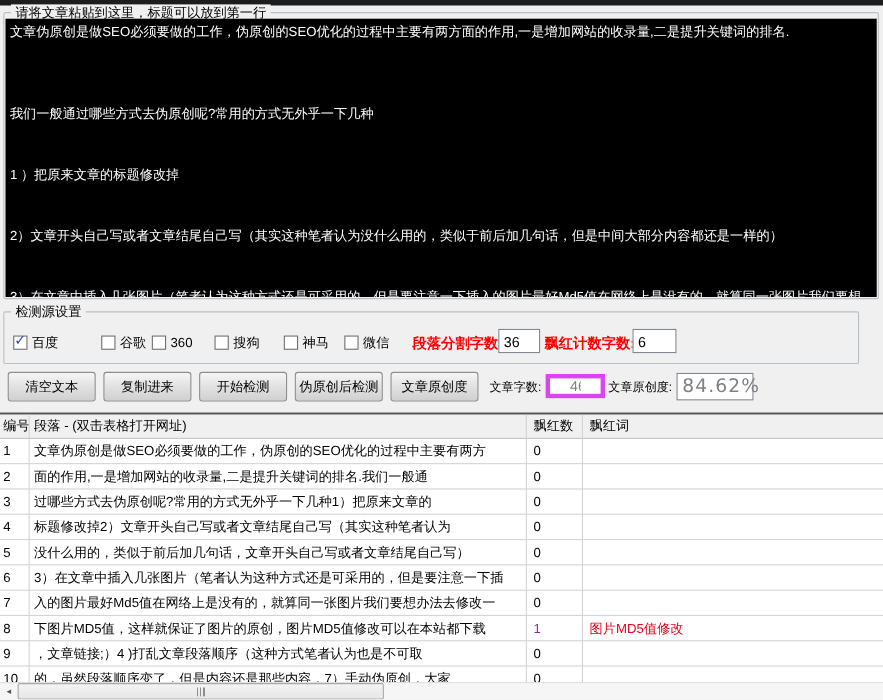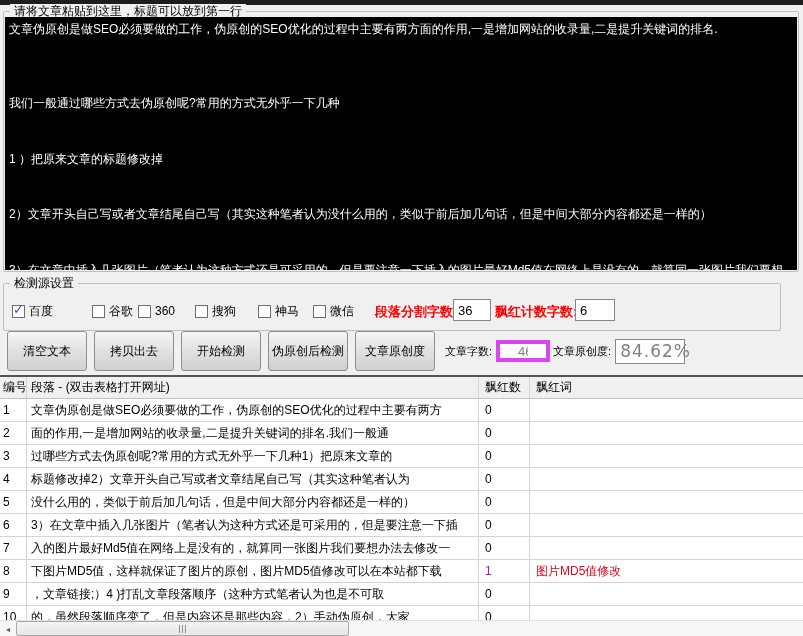--- a/index.html
+++ b/index.html
@@ -30,21 +30,21 @@
   .cb-text { font-size:12px; margin-left:4px; white-space:nowrap; }
   .red-label { position:absolute; top:19px; font-size:13px; font-weight:bold; color:#ff0000; white-space:nowrap; }
   .mini-input {
     position:absolute; top:15px; height:22px; border:1px solid #828790; background:#fff;
     font-size:13px; padding:1px 4px; font-family:"Liberation Sans","DejaVu Sans",sans-serif;
   }
 
   
   .toolbar { position:absolute; top:337px; left:7px; right:0; height:28px; display:flex; align-items:center; }
   .btn {
-    width:80px; height:40px; margin-right:7px; flex:0 0 auto;
+    width:80px; height:27px; margin-right:7px; flex:0 0 auto;
     border:1px solid #8e8e8e; border-radius:3px;
     background:linear-gradient(#f6f6f6,#e3e3e3 45%,#d0d0d0);
     font-size:12px; font-family:"Liberation Sans","DejaVu Sans",sans-serif;
     cursor:default;
   }
   .tb-label { font-size:11px; margin:0 4px 0 3px; white-space:nowrap; }
   .wc-input {
     width:54px; height:22px; border:4px solid #d946ef; background:#fff;
     font-size:13px; color:#808080; padding:1px 18px;
     font-family:"Liberation Sans","DejaVu Sans",sans-serif;
@@ -134,21 +134,21 @@
       </label>
     </div>
   <span class="red-label" style="left:371px">段落分割字数:</span>
   <input class="mini-input" style="left: 449px; width: 38px;" value="36">
   <span class="red-label" style="left:491px">飘红计数字数:</span>
   <input class="mini-input" style="left: 571px; width: 40px;" value="6">
 </div>
 
 <div class="toolbar">
   <button class="btn">清空文本</button>
-  <button class="btn">拷贝出去</button>
+  <button class="btn">复制进来</button>
   <button class="btn">开始检测</button>
   <button class="btn">伪原创后检测</button>
   <button class="btn">文章原创度</button>
   <span class="tb-label">文章字数:</span>
   <input class="wc-input" value="464" style="">
   <span class="tb-label">文章原创度:</span>
   <div class="orig-box">84.62%</div>
 </div>
 
 <div class="table">
@@ -178,21 +178,21 @@
         <div class="cell c3"></div>
       </div>
       <div class="trow">
         <div class="cell c0">4</div>
         <div class="cell c1">标题修改掉2）文章开头自己写或者文章结尾自己写（其实这种笔者认为</div>
         <div class="cell c2">0</div>
         <div class="cell c3"></div>
       </div>
       <div class="trow">
         <div class="cell c0">5</div>
-        <div class="cell c1">没什么用的，类似于前后加几句话，但是中间大部分内容都还是一样的）</div>
+        <div class="cell c1">没什么用的，类似于前后加几句话，文章开头自己写或者文章结尾自己写）</div>
         <div class="cell c2">0</div>
         <div class="cell c3"></div>
       </div>
       <div class="trow">
         <div class="cell c0">6</div>
         <div class="cell c1">3）在文章中插入几张图片（笔者认为这种方式还是可采用的，但是要注意一下插</div>
         <div class="cell c2">0</div>
         <div class="cell c3"></div>
       </div>
       <div class="trow">
@@ -208,21 +208,21 @@
         <div class="cell c3" style="color: rgb(232, 0, 28);">图片MD5值修改</div>
       </div>
       <div class="trow">
         <div class="cell c0">9</div>
         <div class="cell c1">，文章链接;）4 )打乱文章段落顺序（这种方式笔者认为也是不可取</div>
         <div class="cell c2">0</div>
         <div class="cell c3"></div>
       </div>
       <div class="trow">
         <div class="cell c0">10</div>
-        <div class="cell c1">的，虽然段落顺序变了，但是内容还是那些内容，2）手动伪原创，大家</div>
+        <div class="cell c1">的，虽然段落顺序变了，但是内容还是那些内容，7）手动伪原创，大家</div>
         <div class="cell c2">0</div>
         <div class="cell c3"></div>
       </div>
     </div>
 </div>
 
 <div class="hscroll">
   <div class="hs-arrow">
     <span>◄</span>
   </div>

